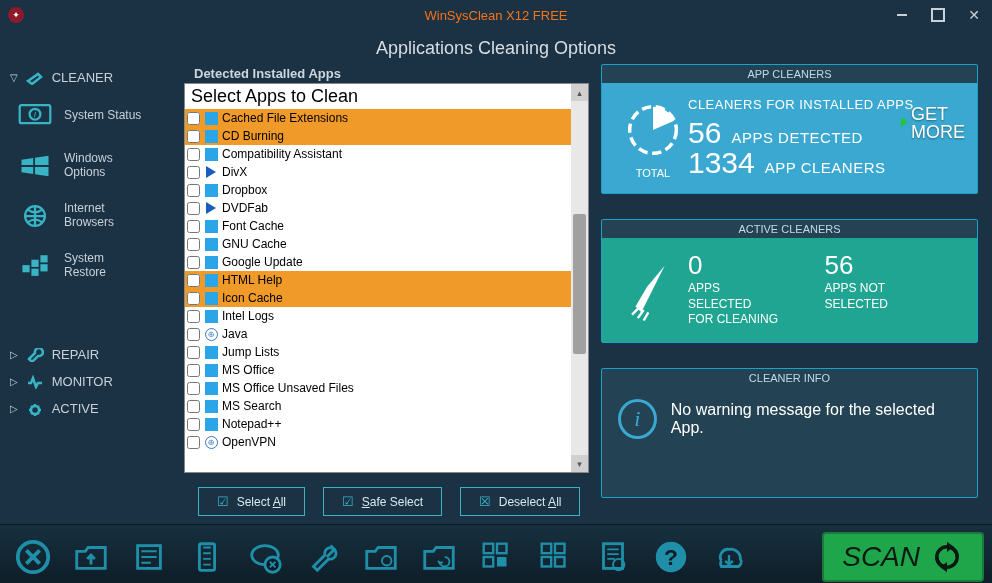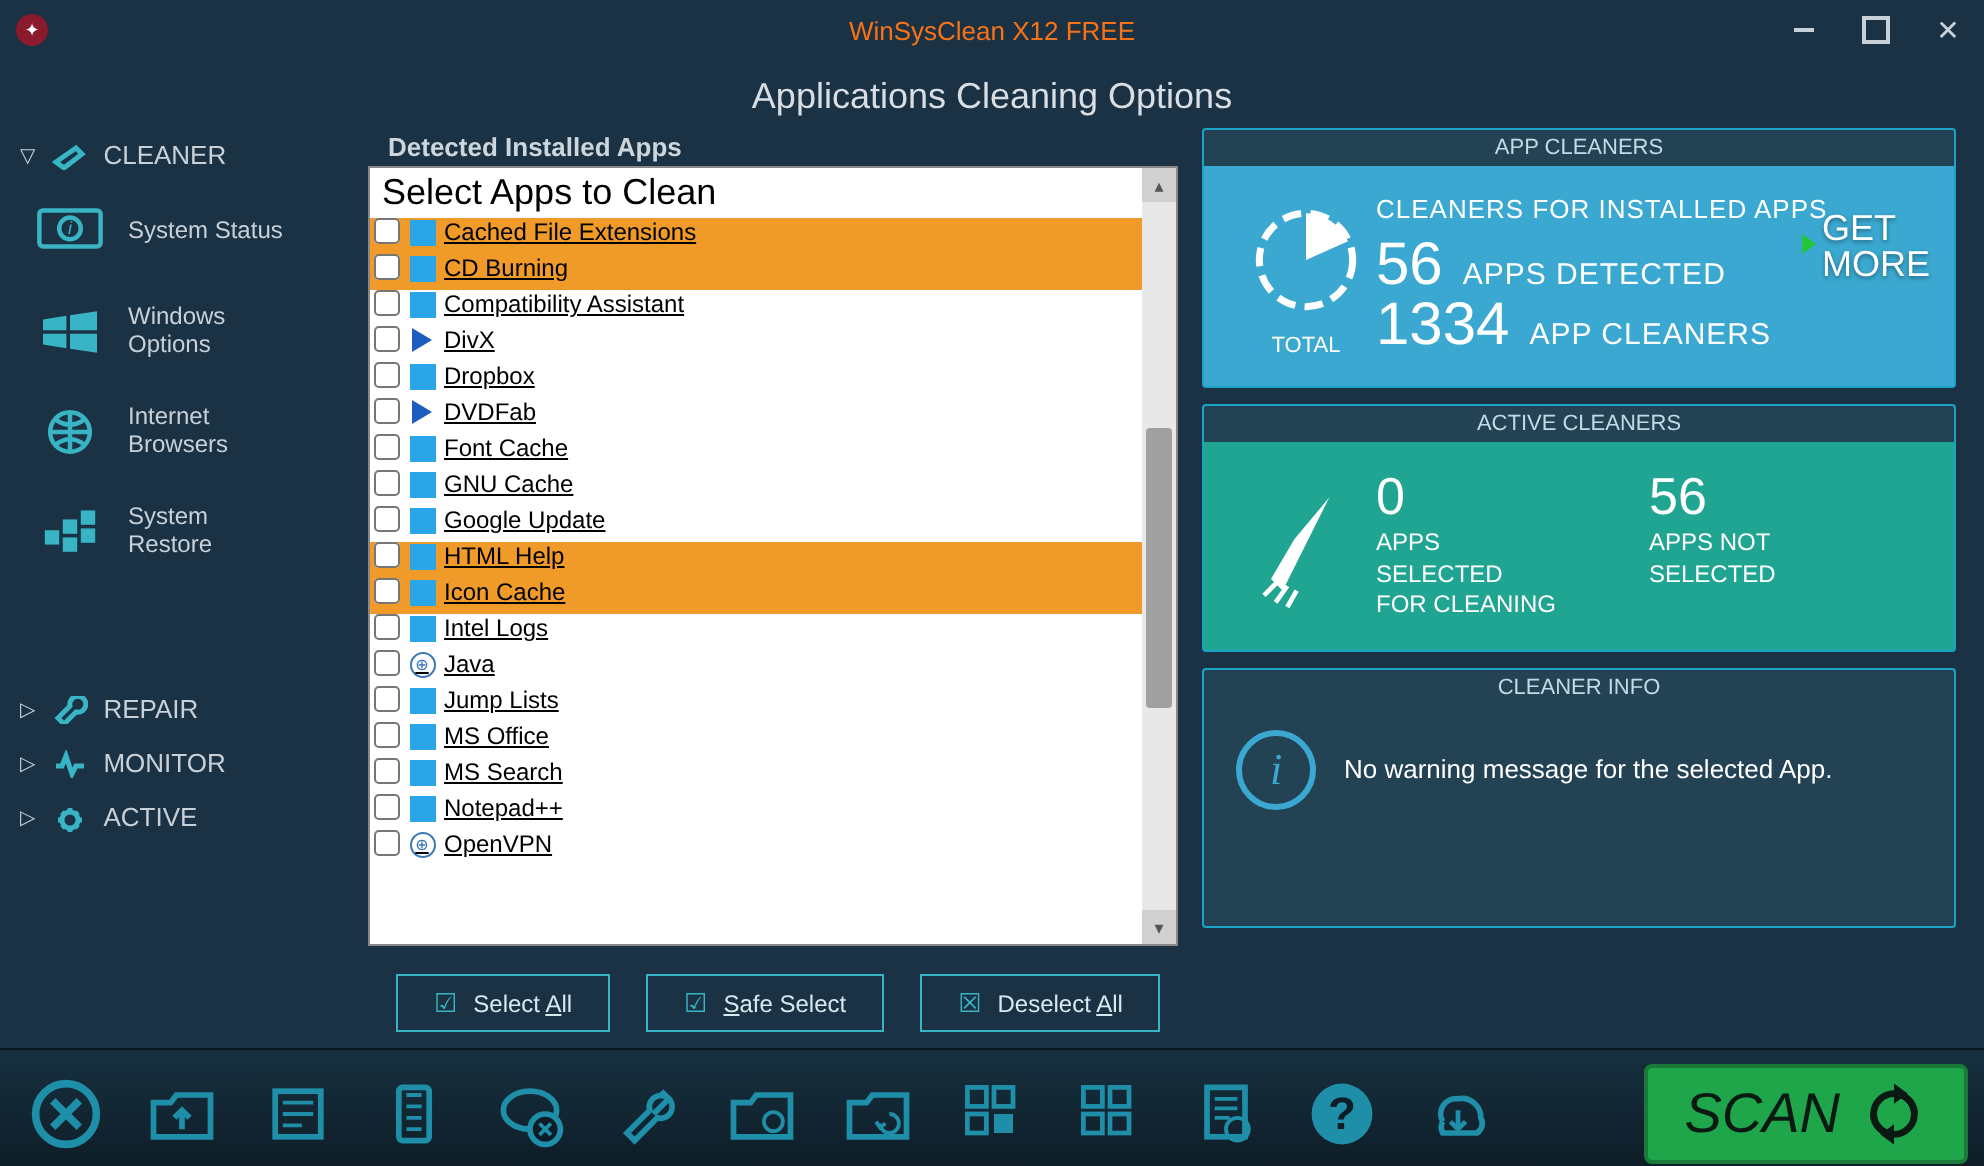--- a/index.html
+++ b/index.html
@@ -25,59 +25,59 @@
 .sideitem.active { background: #2a4a62; }
 .sideicon { width: 38px; height: 30px; display: flex; align-items: center; justify-content: center; }
 .sideicon svg { width: 36px; height: 28px; }
 .sidelbl { line-height: 1.15; }
 
 .content { flex: 1; padding: 0 8px 0 4px; }
 .detect-hdr { font-size: 13px; font-weight: bold; color: #cdd6dd; padding: 2px 0 2px 10px; }
 .applist-wrap { background: #fff; color: #000; border: 1px solid #888; height: 390px; position: relative; display: flex; }
 .applist { flex: 1; overflow: hidden; }
 .applist-title { font-size: 18px; padding: 2px 6px; color: #000; }
-.app-row { display: flex; height: 18px; font-size: 12px; padding: 0 2px; gap: 4px; text-decoration: underline; }
+.app-row { display: flex; align-items: center; height: 18px; font-size: 12px; padding: 0 2px; gap: 4px; }
 .app-row.hl { background: #f09a2a; }
 .app-row input[type=checkbox] { width: 13px; height: 13px; }
 .app-ico { width: 14px; height: 14px; display: flex; align-items: center; justify-content: center; }
 .app-ico .win { width: 13px; height: 13px; background: linear-gradient(#2aa6e8,#2aa6e8); display: grid; grid-template: 1fr 1fr / 1fr 1fr; gap: 1px; }
 .app-ico .win span { background: #2aa6e8; }
 .app-ico .globe { width: 13px; height: 13px; border: 1px solid #3a78b8; border-radius: 50%; display: flex; align-items: center; justify-content: center; font-size: 8px; color: #3a78b8; }
 .app-ico .play { width: 0; height: 0; border-left: 10px solid #1a5cbf; border-top: 6px solid transparent; border-bottom: 6px solid transparent; }
 .scroll-track { width: 17px; background: #e8e8e8; position: relative; }
 .scroll-up, .scroll-down { height: 17px; background: #d0d0d0; display: flex; align-items: center; justify-content: center; font-size: 9px; color: #555; position: absolute; left: 0; right: 0; }
 .scroll-up { top: 0; }
 .scroll-down { bottom: 0; }
 .scroll-thumb { position: absolute; left: 2px; right: 2px; top: 130px; height: 140px; background: #a0a0a0; border-radius: 2px; }
 
 .btnrow { display: flex; gap: 18px; padding: 14px 0 0 14px; }
 .actbtn { border: 1.5px solid #38b4c5; background: transparent; color: #d8e8ee; padding: 6px 18px; font-size: 12px; display: flex; align-items: center; gap: 8px; cursor: pointer; }
 .actbtn .ico { color: #38b4c5; font-size: 13px; }
 .udash { text-decoration: underline; }
 
-.cards { width: 395px; padding: 0 14px 0 4px; display: flex; flex-direction: column; gap: 8px; }
+.cards { width: 395px; padding: 0 14px 0 4px; display: flex; flex-direction: column; gap: 25px; }
 .card { border: 1px solid #1aa3c8; border-radius: 2px; background: #234254; }
 .card-hdr { text-align: center; font-size: 11px; color: #bedce6; padding: 3px 0; }
 .card-body { background: #3aa8d0; padding: 12px 16px 14px; display: flex; align-items: center; position: relative; }
 .card.green .card-body, .card.green .card-hdr + div { background: #1fa591; }
 .card .big-ico { width: 70px; height: 70px; display: flex; align-items: center; justify-content: center; }
 .card .stats { flex: 1; }
 .card .toplbl { font-size: 13px; letter-spacing: 0.5px; margin-bottom: 6px; }
 .card .row { display: flex; align-items: baseline; gap: 10px; }
 .card .bignum { font-size: 30px; font-weight: 300; line-height: 1; }
 .card .rowlbl { font-size: 15px; letter-spacing: 0.5px; }
 .totallbl { font-size: 11px; text-align: center; margin-top: 2px; }
 .getmore { position: absolute; right: 12px; top: 22px; font-family: Arial Black, sans-serif; font-size: 18px; line-height: 1; color: #fff; text-shadow: 0 1px 2px rgba(0,0,0,0.4); }
 .card.green .cols { display: flex; flex: 1; }
 .card.green .col { flex: 1; }
 .card.green .bignum2 { font-size: 26px; font-weight: 300; }
 .card.green .collbl { font-size: 12px; line-height: 1.3; max-width: 110px; }
 .card.info .card-body { background: #234254; align-items: center; }
 .card.info .info-icon { width: 40px; height: 40px; border: 3px solid #3aa8d0; border-radius: 50%; display: flex; align-items: center; justify-content: center; color: #3aa8d0; font-style: italic; font-size: 22px; font-family: Georgia, serif; margin-right: 14px; }
-.card.info .msg { font-size: 13px; }
+.card.info .msg { font-size: 16px; }
 .card.info { min-height: 130px; }
 
 .bottombar { height: 64px; background: linear-gradient(#17303f,#0d1c26); display: flex; align-items: center; padding: 0 8px; gap: 8px; border-top: 1px solid #0a1a22; }
 .bicon { width: 50px; height: 44px; display: flex; align-items: center; justify-content: center; color: #1f8ea8; cursor: pointer; }
 .bicon svg { width: 40px; height: 38px; }
 .scanbtn { margin-left: auto; background: #1fa54a; border: 2px solid #1b7a3a; border-radius: 4px; height: 50px; padding: 0 18px; display: flex; align-items: center; gap: 10px; font-family: Arial Black, sans-serif; font-size: 28px; font-style: italic; color: #0a1a12; cursor: pointer; }
 
 
 .teal { fill: none; stroke: #38b4c5; stroke-width: 2.5; }
 </style>
@@ -338,20 +338,32 @@
             <input type="checkbox" style="">
             <span class="app-ico">
               <span class="win">
                 <span></span>
                 <span></span>
                 <span></span>
                 <span></span>
               </span>
             </span>
             <span>MS Office</span>
+          </div>
+          <div class="app-row">
+            <input type="checkbox" style="">
+            <span class="app-ico">
+              <span class="win">
+                <span></span>
+                <span></span>
+                <span></span>
+                <span></span>
+              </span>
+            </span>
+            <span>MS Office Unsaved Files</span>
           </div>
           <div class="app-row">
             <input type="checkbox" style="">
             <span class="app-ico">
               <span class="win">
                 <span></span>
                 <span></span>
                 <span></span>
                 <span></span>
               </span>

